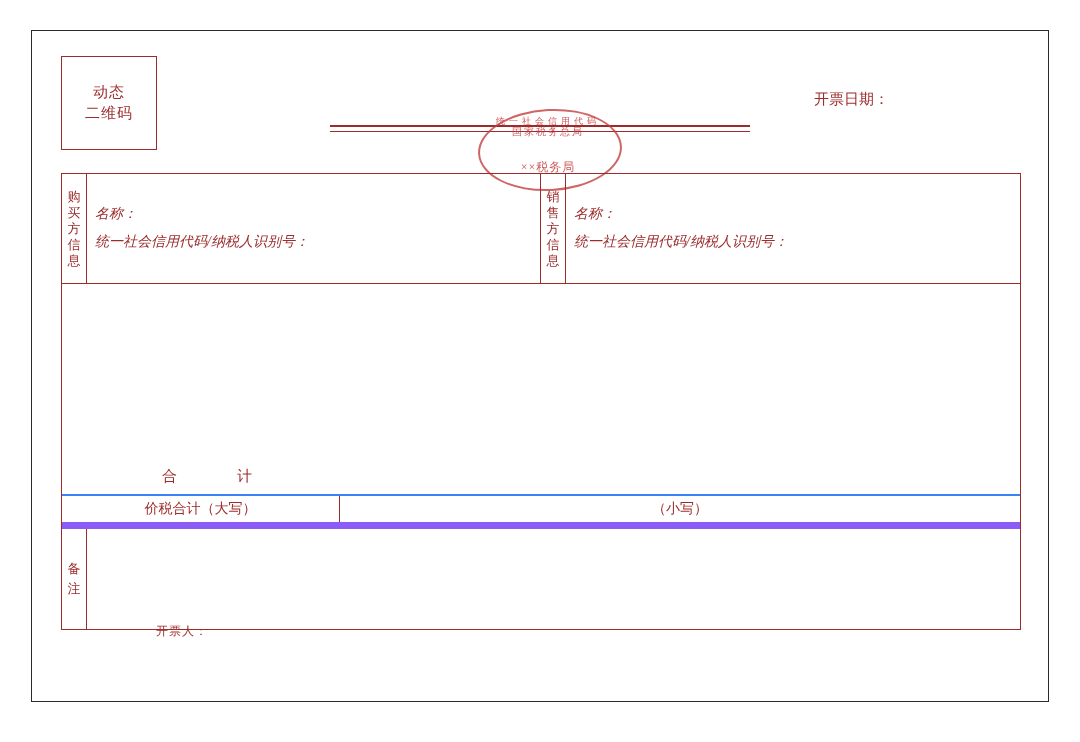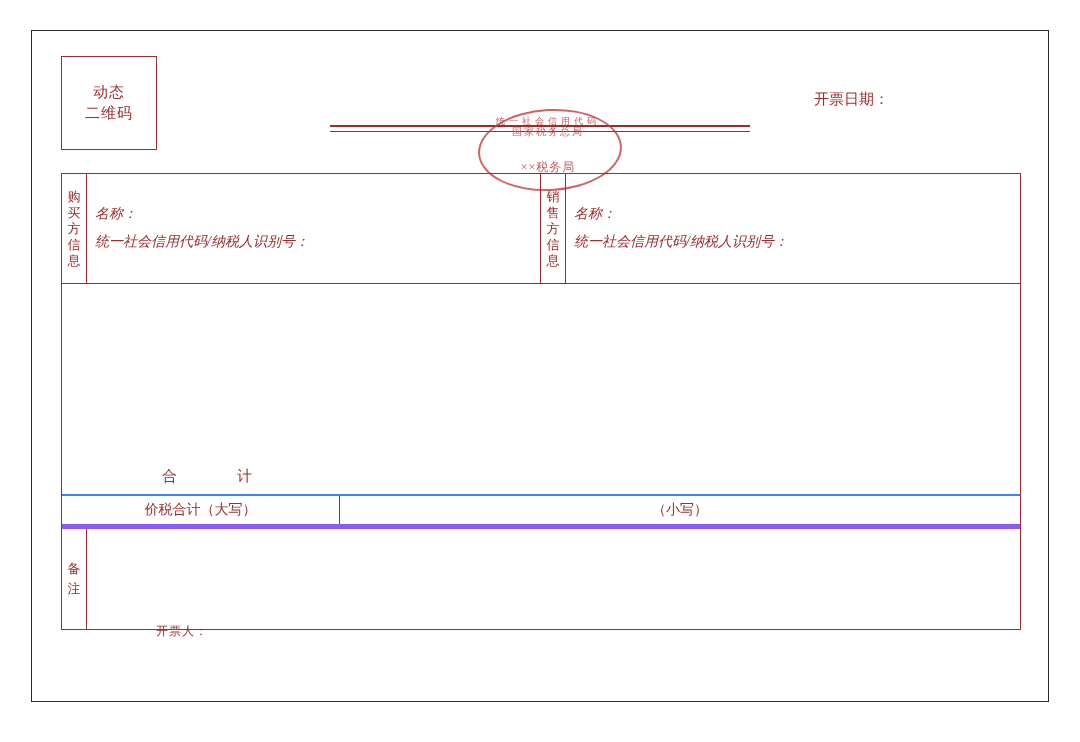--- a/index.html
+++ b/index.html
@@ -227,21 +227,21 @@
     left: 100px;
     bottom: 8px;
     font-size: 15px;
     letter-spacing: 10px;
     white-space: nowrap;
   }
 
   .row-sum {
     display: flex;
     height: 33px;
-    border-bottom: 5px solid #8b5cf6;
+    border-bottom: 7px solid #8b5cf6;
     box-sizing: border-box;
   }
   .sum-label {
     width: 278px;
     border-right: 1px solid #9c2b2b;
     box-sizing: border-box;
     display: flex;
     align-items: center;
     justify-content: center;
     font-size: 14px;

